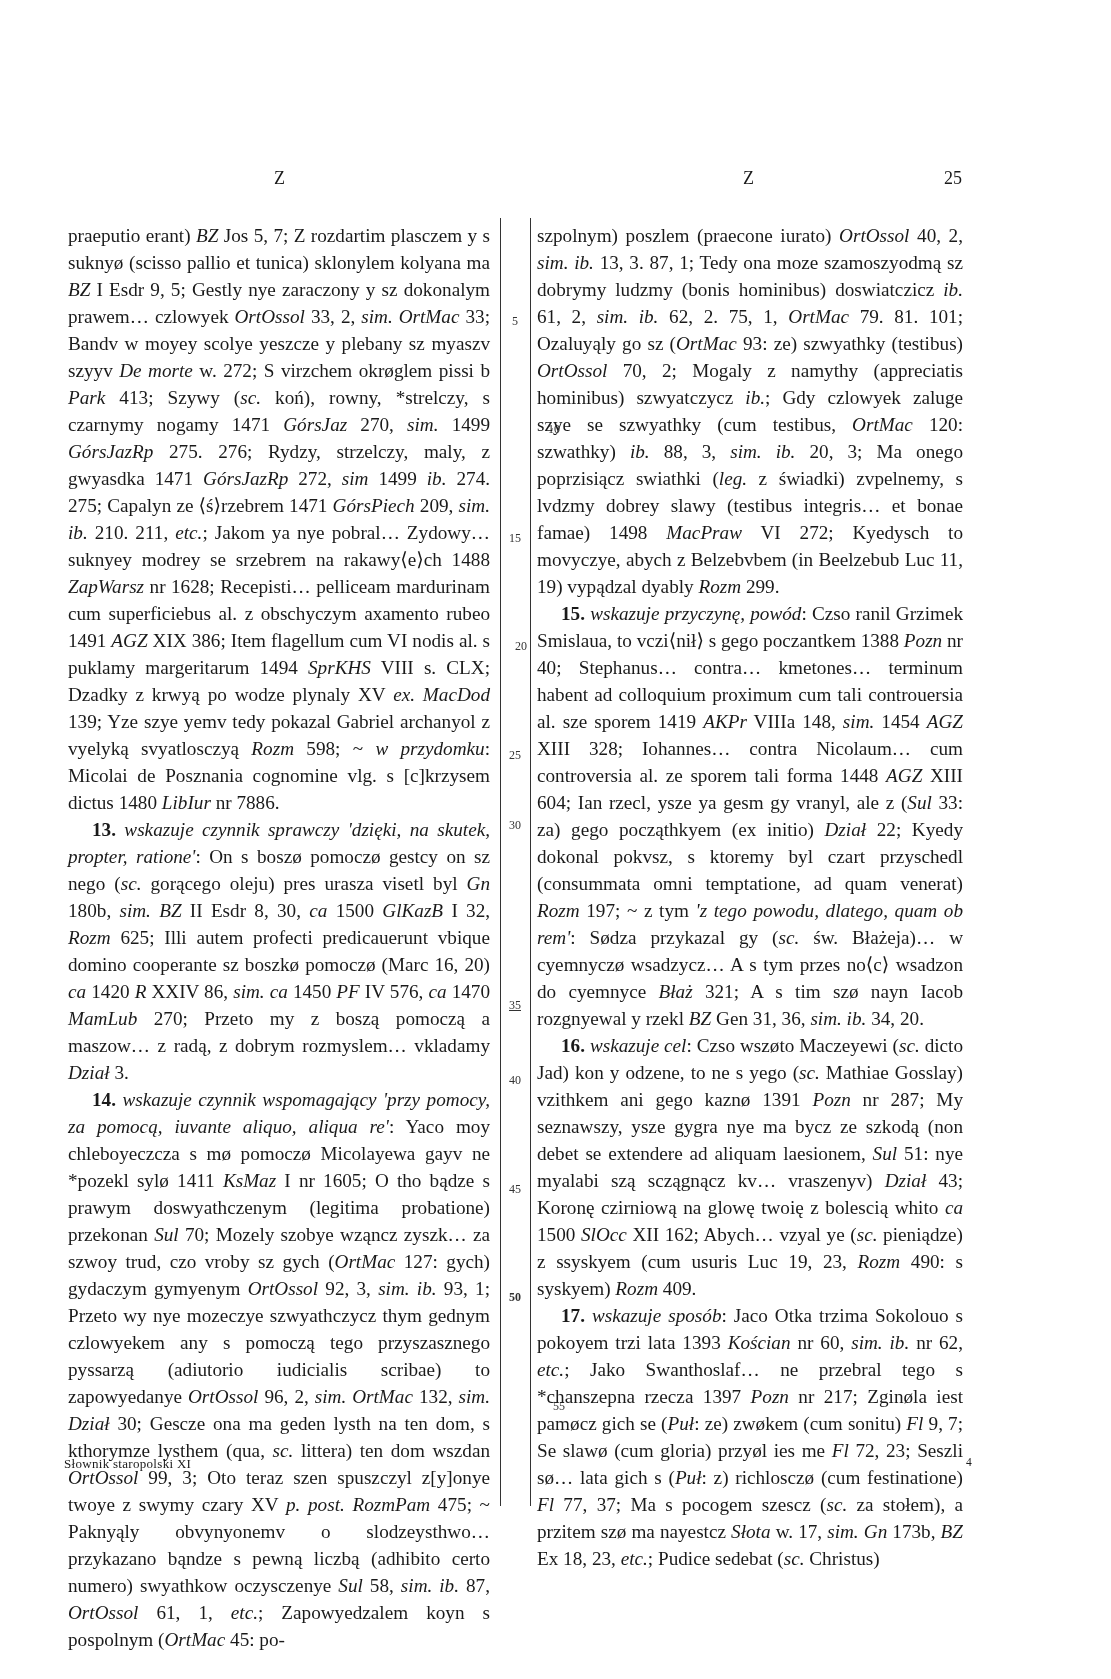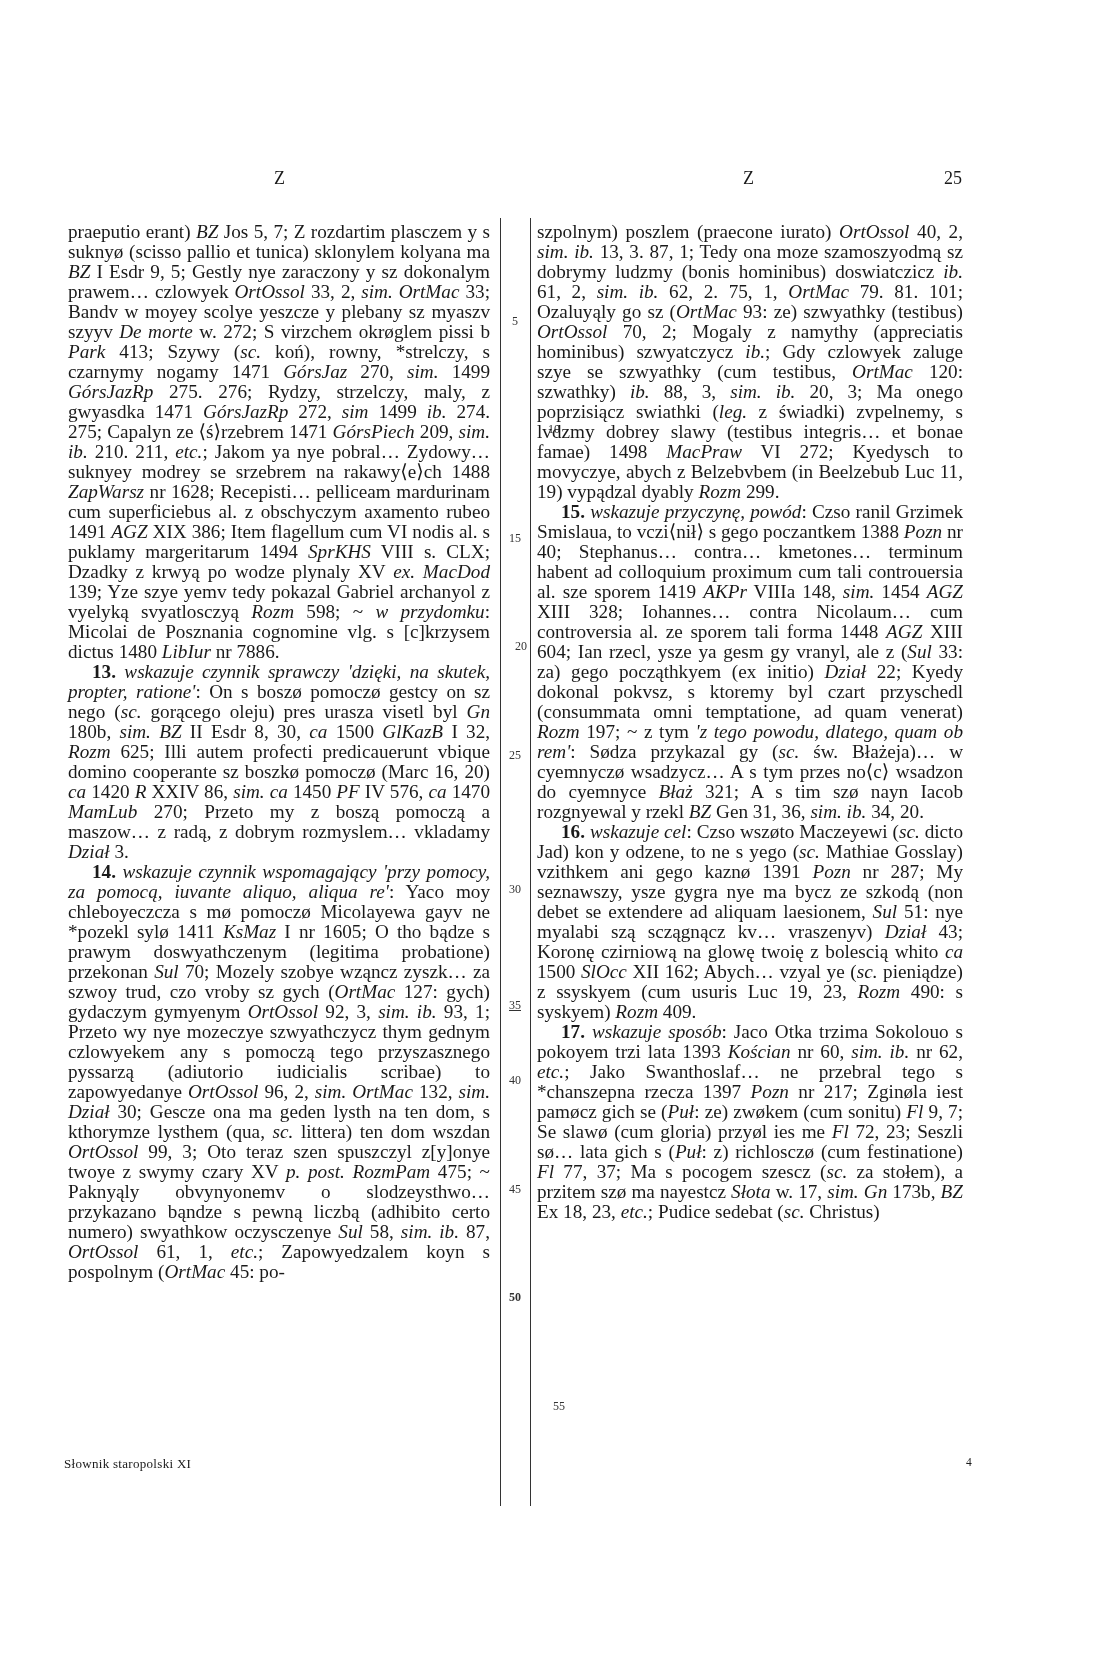--- a/index.html
+++ b/index.html
@@ -5,21 +5,21 @@
   html, body { margin: 0; padding: 0; background: #ffffff; }
   body {
     width: 1111px; height: 1679px; position: relative; overflow: hidden;
     font-family: "Liberation Serif", "DejaVu Serif", serif; color: #1a1a1a;
   }
   .running-head { position: absolute; top: 168px; font-size: 18px; }
   #head-left { left: 274px; }
   #head-mid { left: 743px; }
   #page-num { left: 944px; }
   .column {
-    position: absolute; top: 222px; font-size: 19.2px; line-height: 20px;
+    position: absolute; top: 222px; font-size: 19.2px; line-height: 27px;
     text-align: justify; hyphens: manual;
   }
   #col-left { left: 68px; width: 422px; }
   #col-right { left: 537px; width: 426px; }
   .column p { margin: 0; }
   .column p.entry { text-indent: 24px; }
   .column i { font-style: italic; }
   .column b { font-weight: bold; }
   .rule { position: absolute; top: 218px; width: 1px; background: #333; height: 1496px; }
   #rule-left { left: 500px; height: 1288px; }
@@ -43,21 +43,21 @@
     <p class="entry"><b>13.</b> <i>wskazuje czynnik sprawczy 'dzięki, na skutek, propter, ratione'</i>: On s boszø pomoczø gestcy on sz nego (<i>sc.</i> gorącego oleju) pres urasza visetl byl <i>Gn</i> 180b, <i>sim. BZ</i> II Esdr 8, 30, <i>ca</i> 1500 <i>GlKazB</i> I 32, <i>Rozm</i> 625; Illi autem profecti predicauerunt vbique domino cooperante sz boszkø pomoczø (Marc 16, 20) <i>ca</i> 1420 <i>R</i> XXIV 86, <i>sim. ca</i> 1450 <i>PF</i> IV 576, <i>ca</i> 1470 <i>MamLub</i> 270; Przeto my z boszą pomoczą a maszow… z radą, z dobrym rozmyslem… vkladamy <i>Dział</i> 3.</p>
     <p class="entry"><b>14.</b> <i>wskazuje czynnik wspomagający 'przy pomocy, za pomocą, iuvante aliquo, aliqua re'</i>: Yaco moy chleboyeczcza s mø pomoczø Micolayewa gayv ne *pozekl sylø 1411 <i>KsMaz</i> I nr 1605; O tho bądze s prawym doswyathczenym (legitima probatione) przekonan <i>Sul</i> 70; Mozely szobye wząncz zyszk… za szwoy trud, czo vroby sz gych (<i>OrtMac</i> 127: gych) gydaczym gymyenym <i>OrtOssol</i> 92, 3, <i>sim. ib.</i> 93, 1; Przeto wy nye mozeczye szwyathczycz thym gednym czlowyekem any s pomoczą tego przyszasznego pyssarzą (adiutorio iudicialis scribae) to zapowyedanye <i>OrtOssol</i> 96, 2, <i>sim. OrtMac</i> 132, <i>sim. Dział</i> 30; Gescze ona ma geden lysth na ten dom, s kthorymze lysthem (qua, <i>sc.</i> littera) ten dom wszdan <i>OrtOssol</i> 99, 3; Oto teraz szen spuszczyl z[y]onye twoye z swymy czary XV <i>p. post. RozmPam</i> 475; ~ Paknyąly obvynyonemv o slodzeysthwo… przykazano bąndze s pewną liczbą (adhibito certo numero) swyathkow oczysczenye <i>Sul</i> 58, <i>sim. ib.</i> 87, <i>OrtOssol</i> 61, 1, <i>etc.</i>; Zapowyedzalem koyn s pospolnym (<i>OrtMac</i> 45: po-</p>
   </div>
 <div class="rule" id="rule-left"></div>
 <div id="line-numbers">
     <div class="line-num" style="top: 313.8px;">5</div>
     <div class="line-num" style="top: 422.3px; margin-left: 39px;">10</div>
     <div class="line-num" style="top: 530.8px;">15</div>
     <div class="line-num" style="top: 639.3px; text-align: right;">20</div>
     <div class="line-num" style="top: 747.8px;">25</div>
-    <div class="line-num" style="top: 882px;">30</div>
+    <div class="line-num" style="top: 818px;">30</div>
     <div class="line-num" style="top: 998px; text-decoration: underline;">35</div>
     <div class="line-num" style="top: 1073.3px;">40</div>
     <div class="line-num" style="top: 1181.8px;">45</div>
     <div class="line-num" style="top: 1290.3px; font-weight: bold;">50</div>
     <div class="line-num" style="top: 1398.8px; margin-left: 44px;">55</div>
   </div>
 <div class="rule" id="rule-right"></div>
 <div class="column" id="col-right">
     <p class="continuation">szpolnym) poszlem (praecone iurato) <i>OrtOssol</i> 40, 2, <i>sim. ib.</i> 13, 3. 87, 1; Tedy ona moze szamoszyodmą sz dobrymy ludzmy (bonis hominibus) doswiatczicz <i>ib.</i> 61, 2, <i>sim. ib.</i> 62, 2. 75, 1, <i>OrtMac</i> 79. 81. 101; Ozaluyąly go sz (<i>OrtMac</i> 93: ze) szwyathky (testibus) <i>OrtOssol</i> 70, 2; Mogaly z namythy (appreciatis hominibus) szwyatczycz <i>ib.</i>; Gdy czlowyek zaluge szye se szwyathky (cum testibus, <i>OrtMac</i> 120: szwathky) <i>ib.</i> 88, 3, <i>sim. ib.</i> 20, 3; Ma onego poprzisiącz swiathki (<i>leg.</i> z świadki) zvpelnemy, s lvdzmy dobrey slawy (testibus integris… et bonae famae) 1498 <i>MacPraw</i> VI 272; Kyedysch to movyczye, abych z Belzebvbem (in Beelzebub Luc 11, 19) vypądzal dyably <i>Rozm</i> 299.</p>
     <p class="entry"><b>15.</b> <i>wskazuje przyczynę, powód</i>: Czso ranil Grzimek Smislaua, to vczi⟨nił⟩ s gego poczantkem 1388 <i>Pozn</i> nr 40; Stephanus… contra… kmetones… terminum habent ad colloquium proximum cum tali controuersia al. sze sporem 1419 <i>AKPr</i> VIIIa 148, <i>sim.</i> 1454 <i>AGZ</i> XIII 328; Iohannes… contra Nicolaum… cum controversia al. ze sporem tali forma 1448 <i>AGZ</i> XIII 604; Ian rzecl, ysze ya gesm gy vranyl, ale z (<i>Sul</i> 33: za) gego począthkyem (ex initio) <i>Dział</i> 22; Kyedy dokonal pokvsz, s ktoremy byl czart przyschedl (consummata omni temptatione, ad quam venerat) <i>Rozm</i> 197; ~ z tym <i>'z tego powodu, dlatego, quam ob rem'</i>: Sødza przykazal gy (<i>sc.</i> św. Błażeja)… w cyemnyczø wsadzycz… A s tym przes no⟨c⟩ wsadzon do cyemnyce <i>Błaż</i> 321; A s tim szø nayn Iacob rozgnyewal y rzekl <i>BZ</i> Gen 31, 36, <i>sim. ib.</i> 34, 20.</p>

